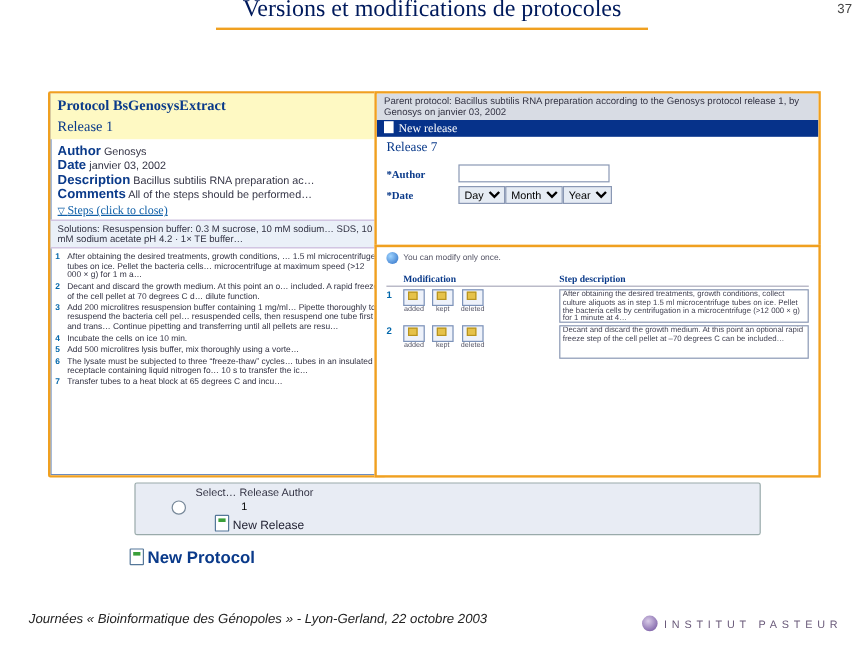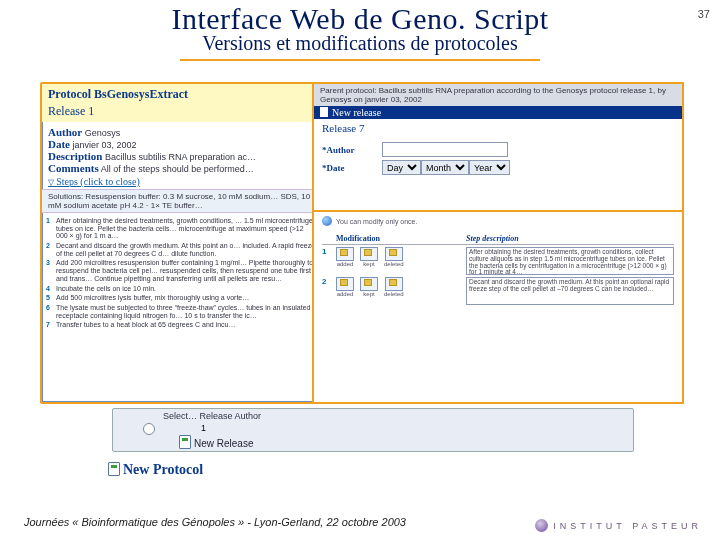--- a/index.html
+++ b/index.html
@@ -9,27 +9,27 @@
   .subtitle { font-family:"Comic Sans MS",cursive; font-size:20px; color:#001a5c; text-align:center; margin-top:-4px; }
   .underline { width:360px; height:2px; background:#f0a020; margin:4px auto 0; }
   .shot-area { position:absolute; left:40px; top:80px; width:640px; height:370px; }
   .shot-bg { position:absolute; left:72px; top:326px; width:520px; height:42px; background:#e8ecf4; border:1px solid #9aa; border-radius:2px; font-size:9px; }
   .shot-bg .cols { position:absolute; left:50px; top:2px; color:#334; font-size:9px; }
   .shot-bg .dot { position:absolute; left:30px; top:14px; width:10px; height:10px; border:1px solid #789; border-radius:50%; background:#fff; }
   .shot-bg .one { position:absolute; left:88px; top:14px; font-size:9px; }
   .shot-bg .newr { position:absolute; left:66px; top:26px; font-size:10px; color:#223; }
   .shot-bg .newr .ic, .newproto .ic { display:inline-block; width:10px; height:12px; background:#fff; border:1px solid #579; border-radius:1px; margin-right:3px; vertical-align:-2px; position:relative; }
   .shot-bg .newr .ic::before, .newproto .ic::before { content:""; position:absolute; left:2px; top:2px; width:6px; height:5px; border-top:3px solid #3a9f3a; }
-  .newproto { position:absolute; left:68px; top:380px; font-family:Liberation Serif, serif; font-size:14px; color:#0a3a8a; font-weight:bold; }
+  .newproto { position:absolute; left:68px; top:380px; font-family:Liberation Sans, sans-serif; font-size:14px; color:#0a3a8a; font-weight:bold; }
   .panel1 { position:absolute; left:0; top:0; width:278px; height:318px; background:#fff; border:2px solid #f0a020; border-radius:2px; box-shadow:0 0 0 1px #6c8cc0 inset; overflow:hidden; }
   .panel-head { background:#fef9c3; padding:3px 6px; }
   .ptitle { font-family:"Comic Sans MS",cursive; color:#0a3a8a; font-size:12px; font-weight:bold; }
   .prel   { font-family:"Comic Sans MS",cursive; color:#0a3a8a; font-size:12px; margin-top:2px; }
   .meta { padding:4px 6px 2px; font-size:9px; color:#334; }
-  .meta b { font-family:Liberation Serif, serif; color:#0a3a8a; font-weight:bold; font-size:11px; }
+  .meta b { font-family:Liberation Sans, sans-serif; color:#0a3a8a; font-weight:bold; font-size:11px; }
   .steps-link { font-family:"Comic Sans MS",cursive; color:#1060a8; font-size:10px; text-decoration:underline; padding:0 6px; }
   .steps-link::before { content:"▽ "; color:#1060a8; font-size:8px; }
   .soln-hdr { background:#eaf0f8; font-size:8px; color:#334; padding:2px 6px; margin-top:2px; border-top:1px solid #cbd; border-bottom:1px solid #cbd; }
   .steps { padding:2px 4px; }
   .step { font-size:7px; color:#334; margin:2px 0; display:flex; }
   .step .n { width:10px; color:#06a; font-weight:bold; flex-shrink:0; }
   .step .t { line-height:1.1; }
   .panel2 { position:absolute; left:272px; top:0; width:368px; height:126px; background:#fff; border:2px solid #f0a020; overflow:hidden; }
   .graybar { background:#d8dce4; font-size:8px; color:#334; padding:2px 6px; }
   .newrel-strip { background:#06328a; color:#fff; font-family:"Comic Sans MS",cursive; font-size:10px; padding:1px 6px; }
@@ -43,38 +43,37 @@
   .form .small { width:220px; font-size:8px; color:#7a8; text-align:right; }
   .panel3 { position:absolute; left:272px; top:128px; width:368px; height:190px; background:#fff; border:2px solid #f0a020; overflow:hidden; }
   .stepmod-strip { background:#06328a; color:#fff; font-family:"Comic Sans MS",cursive; font-size:10px; padding:1px 6px; }
   .hint { font-size:7px; color:#556; padding:4px 8px; display:flex; align-items:center; gap:4px; }
   .hint::before { content:""; width:10px; height:10px; border-radius:50%; background:radial-gradient(circle at 35% 35%, #9fd4ff, #2a6cc4); display:inline-block; }
   .solbox { margin:2px 8px; font-size:9px; display:flex; }
   .solbox .lab2 { font-family:"Comic Sans MS",cursive; color:#0a3a8a; font-weight:bold; width:56px; padding-top:2px; }
   .solbox .ta { border:1px solid #8a98b4; width:280px; height:32px; font-size:7px; padding:2px; color:#334; line-height:1.1; background:#fff; }
   .modtable { margin:4px 8px; font-size:8px; }
   .modtable .hdr { color:#334; display:flex; border-bottom:1px solid #aab; padding-bottom:1px; }
-  .modtable .hdr div:nth-child(1){width:14px;} .modtable .hdr div:nth-child(2){width:130px;font-family:"Comic Sans MS",cursive;color:#0a3a8a;font-weight:bold;} .modtable .hdr div:nth-child(3){font-family:"Comic Sans MS",cursive;color:#0a3a8a;font-weight:bold;font-style:italic;}
+  .modtable .hdr div:nth-child(1){width:14px;} .modtable .hdr div:nth-child(2){width:130px;font-family:"Comic Sans MS",cursive;color:#0a3a8a;font-weight:bold;} .modtable .hdr div:nth-child(3){font-family:"Comic Sans MS",cursive;color:#0a3a8a;font-weight:bold;}
   .modtable .row { display:flex; align-items:flex-start; margin-top:2px; }
   .modtable .row .n { width:14px; color:#06a; font-weight:bold; }
   .modtable .row .icons { width:130px; display:flex; gap:6px; align-items:center; }
   .modtable .row .desc { flex:1; border:1px solid #8a98b4; height:24px; font-size:6.5px; padding:1px 2px; color:#445; overflow:hidden; line-height:1.05; }
   .mic { display:inline-flex; flex-direction:column; align-items:center; font-size:6px; color:#556; }
   .mic .box { width:16px; height:12px; border:1px solid #7c92b8; background:#eef2fa; position:relative; }
   .mic .box::after { content:""; position:absolute; left:3px; top:1px; width:6px; height:5px; background:#e6c24a; border:1px solid #b89420; }
   .footer { position:absolute; left:24px; bottom:14px; font-size:11px; font-style:italic; color:#222; }
   .logo { position:absolute; right:18px; bottom:10px; font-size:9px; color:#6a5a7a; letter-spacing:4px; }
   .logo .dot { display:inline-block; width:13px; height:13px; border-radius:50%; background:radial-gradient(circle at 40% 35%, #d9cce8, #6a4a9a); vertical-align:-3px; margin-right:5px; }
 </style>
 </head>
 <body>
 
 <div class="slide">
   <div class="pagenum">37</div>
-  <div class="title">Interface Web de Geno. Script</div>
   <div class="subtitle">Versions et modifications de protocoles</div>
   <div class="underline"></div>
 
   <div class="shot-area">
 
     <div class="shot-bg">
       <div class="cols">Select…    Release    Author</div>
       <span class="dot"></span>
       <span class="one">1</span>
       <span class="newr"><span class="ic"></span><span>New Release</span></span>

